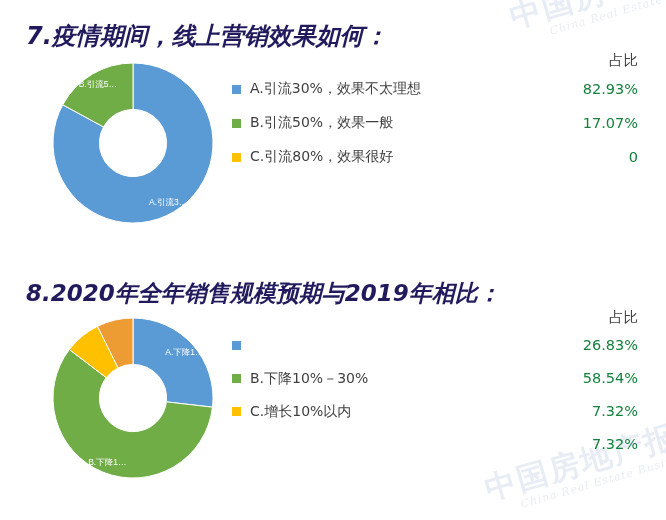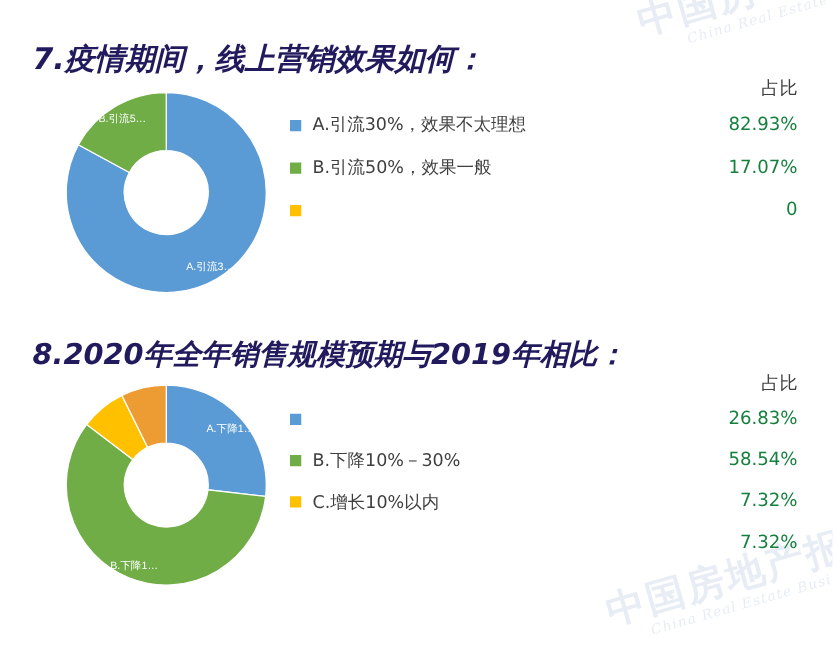--- a/index.html
+++ b/index.html
@@ -50,22 +50,22 @@
     transform: rotate(-16deg);
   }
   #wm-bottom .wm-en { display: block; margin-left: 30px; margin-top: -4px; }
 
   
   .section {
     position: absolute;
     left: 0;
     width: 666px;
   }
-  #section-7 { top: 11px; }
-  #section-8 { top: 252px; }
+  #section-7 { top: 0; }
+  #section-8 { top: 262px; }
 
   .section-title {
     font-size: 24px;
     font-weight: bold;
     font-style: italic;
     color: #211b5e;
     letter-spacing: 0px;
     white-space: nowrap;
     font-family: "DejaVu Sans", "Liberation Sans", sans-serif;
   }
@@ -175,20 +175,21 @@
       <div class="legend-item">
         <span class="legend-swatch" style="background:#5b9bd5"></span>
         <span class="legend-label">A.引流30%，效果不太理想</span>
       </div>
       <div class="legend-item">
         <span class="legend-swatch" style="background:#70ad47"></span>
         <span class="legend-label">B.引流50%，效果一般</span>
       </div>
       <div class="legend-item">
         <span class="legend-swatch" style="background:#ffc000"></span>
+        <span class="legend-label">C.引流80%，效果很好</span>
       </div>
     </div>
 
     <div class="pct-col" id="pct-7">
       <div class="pct-head">占比</div>
       <div class="pct-value">82.93%</div>
       <div class="pct-value">17.07%</div>
       <div class="pct-value">0</div>
     </div>
 

